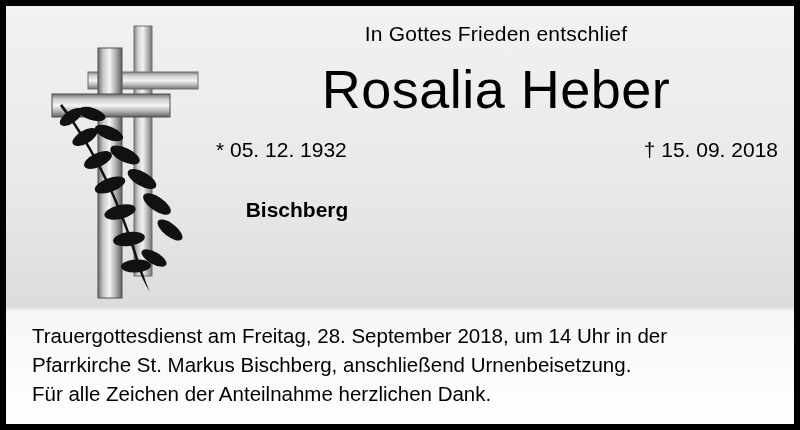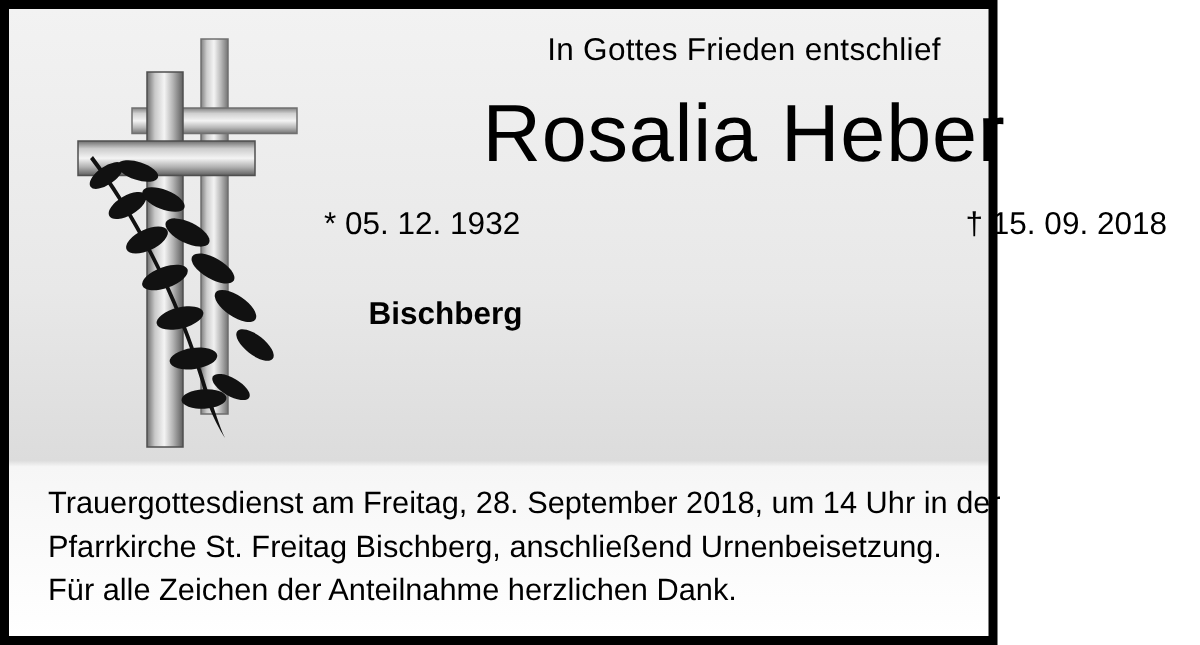--- a/index.html
+++ b/index.html
@@ -9,21 +9,21 @@
   }
   body {
     width: 800px;
     height: 430px;
     font-family: "Liberation Sans", sans-serif;
     color: #000000;
     overflow: hidden;
   }
   .obituary {
     position: relative;
-    width: 665px;
+    width: 800px;
     height: 430px;
     box-sizing: border-box;
     border: 6px solid #000000;
     background: linear-gradient(to bottom, #f2f2f2 0%, #e8e8e8 45%, #dcdcdc 72%, #f6f6f6 73%, #ffffff 100%);
   }
   
   .upper {
     position: relative;
     height: 306px;
   }
@@ -170,17 +170,17 @@
       <span class="died">† 15. 09. 2018</span>
     </div>
 
     <div class="place">Bischberg</div>
 
 
   </div>
 
   <div class="service">
     <div>Trauergottesdienst am Freitag, 28. September 2018, um 14 Uhr in der</div>
-    <div>Pfarrkirche St. Freitag Bischberg, anschließend Urnenbeisetzung.</div>
+    <div>Pfarrkirche St. Markus Bischberg, anschließend Urnenbeisetzung.</div>
     <div>Für alle Zeichen der Anteilnahme herzlichen Dank.</div>
   </div>
 
 </div>
 
 </body></html>

